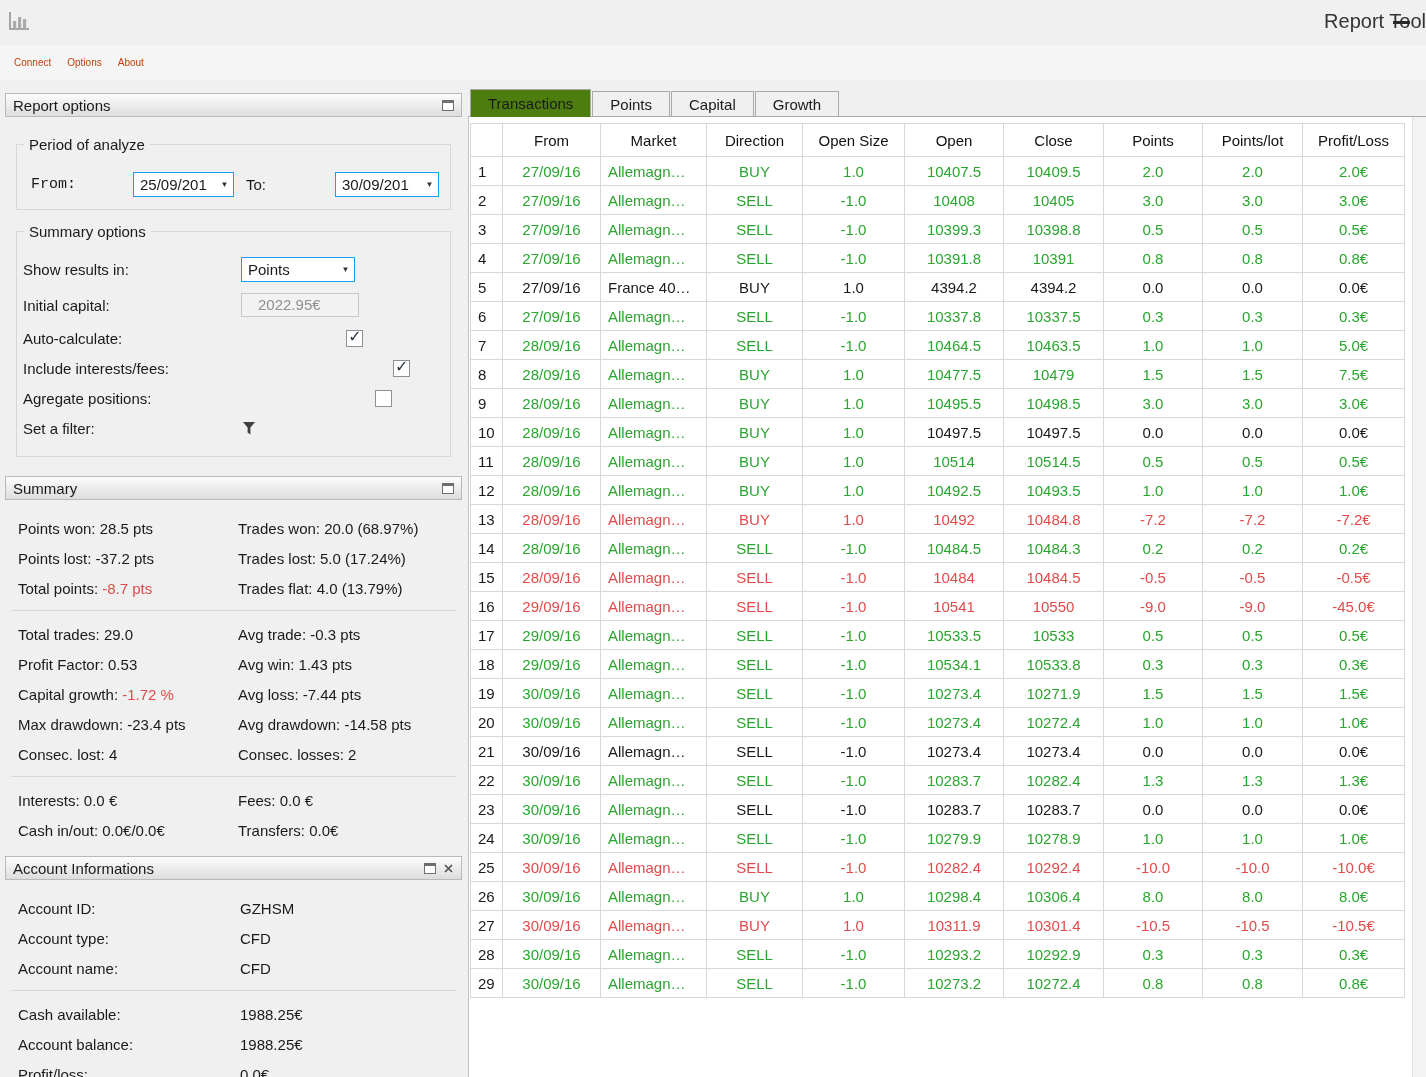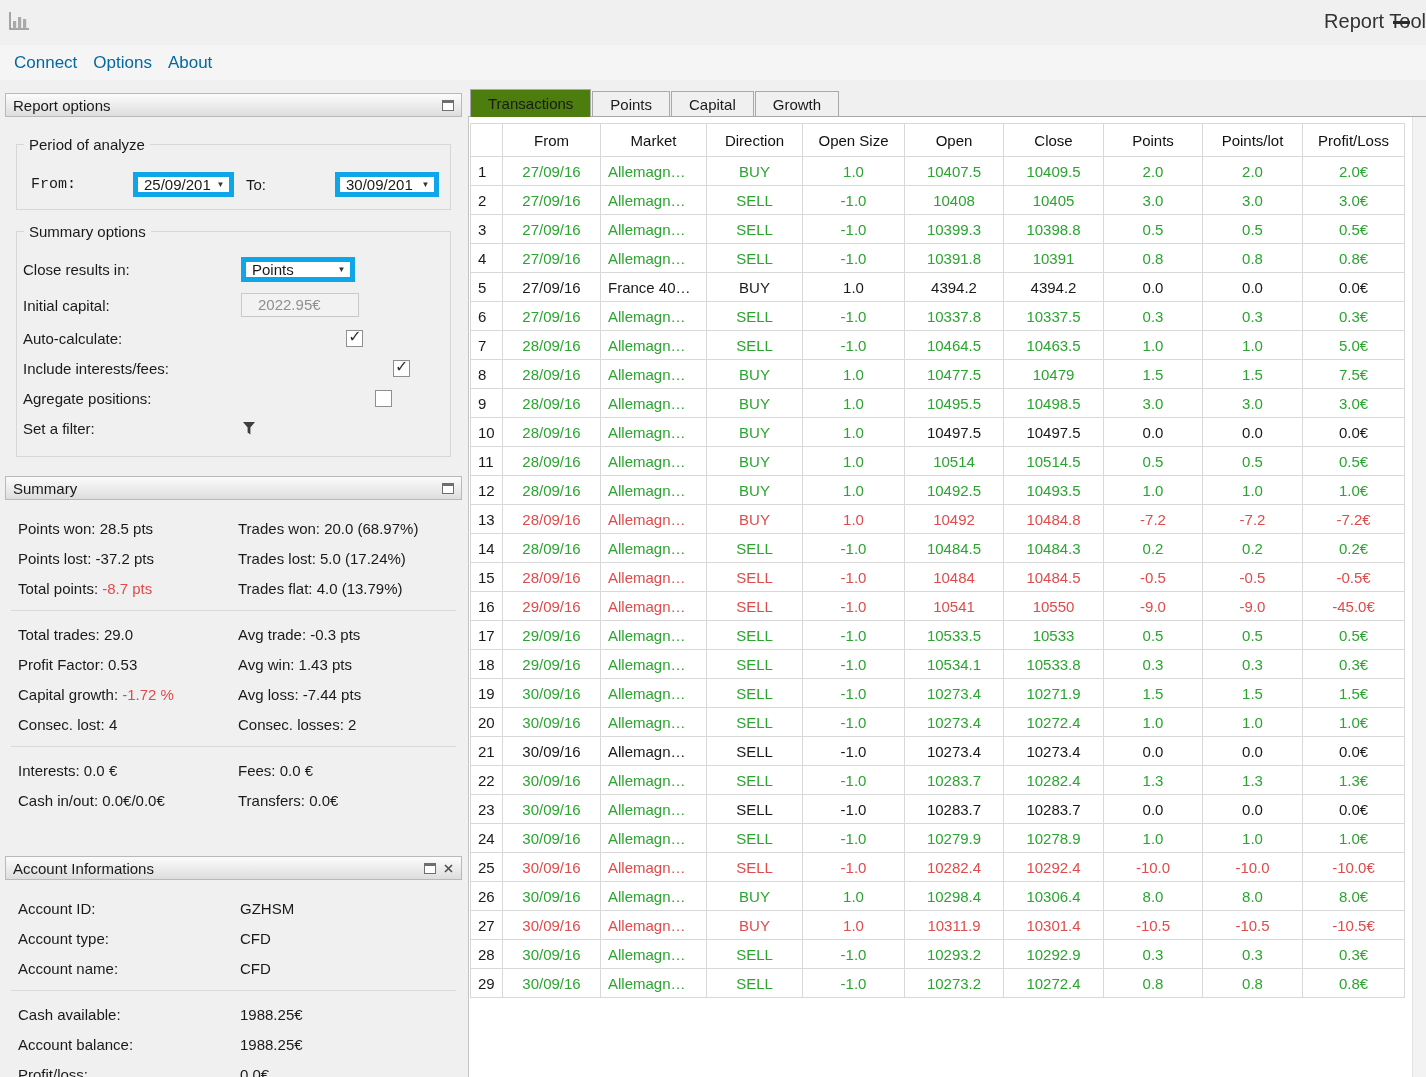--- a/index.html
+++ b/index.html
@@ -12,21 +12,21 @@
   .c-pos { color:var(--pos); } .c-neg { color:var(--neg); } .c-flat { color:var(--flat); }
 
   
   .titlebar { position:absolute; top:0; left:0; width:100%; height:45px; background:#f0f0f0; }
   .app-icon { position:absolute; left:8px; top:11px; }
   .win-title { position:absolute; left:16px; right:0; top:10px; text-align:right; font-size:20px; color:#333; }
   .min-btn { position:absolute; right:16px; top:21px; width:17px; height:3px; background:#2a2a2a; cursor:pointer; }
 
   
   .menubar { position:absolute; top:45px; left:0; right:0; height:35px; display:flex; align-items:center; padding-left:14px; gap:16px; background:#f5f5f5; }
-  .menu-item { font-size:17px; color:#0369a1; cursor:pointer; }
+  .menu-item { font-size:10px; color:#c2410c; cursor:pointer; }
 
   
   .panel { position:absolute; left:5px; width:457px; overflow:hidden; }
   #panel-report-options { top:93px; height:372px; }
   #panel-summary { top:476px; height:374px; }
   #panel-account { top:856px; height:221px; }
   .panel-caption { height:24px; background:linear-gradient(#fcfcfc,#dddddd); border:1px solid #b9b9b9; display:flex; align-items:center; padding:0 7px; color:#1a1a1a; }
   .cap-title { flex:1; }
   .cap-icon { margin-left:7px; display:inline-flex; cursor:pointer; }
   .panel-body { position:relative; }
@@ -41,21 +41,21 @@
   .to-label { left:229px; }
   .to-combo { position:absolute; left:318px; top:27px; width:104px; }
 
   .options-group { margin:21px 11px 0 11px; height:226px; padding-top:22px; }
   .opt-row { height:30px; position:relative; display:flex; align-items:center; padding-left:6px; }
   .opt-row:nth-child(1) { margin-bottom:6px; }
   .opt-row:nth-child(2) { margin-bottom:3px; }
   .opt-ctrl { position:absolute; left:224px; }
 
   
-  .combo { display:inline-flex; align-items:center; height:25px; background:#fff; border:5px solid #0ea5e9; cursor:pointer; }
+  .combo { display:inline-flex; align-items:center; height:25px; background:#fff; border:1px solid #0ea5e9; cursor:pointer; }
   .combo-text { padding-left:6px; flex:1; overflow:hidden; white-space:nowrap; }
   .combo-arrow { width:17px; text-align:center; font-size:8px; color:#333; flex:none; }
   .combo.opt-ctrl { width:114px; }
   .textbox { display:inline-block; width:118px; height:24px; line-height:22px; padding-left:16px; border:1px solid #c9c9c9; background:#f2f2f2; color:#8f8f8f; }
   .checkbox { width:17px; height:17px; border:1px solid #8f8f8f; background:#fff; display:inline-block; position:relative; cursor:pointer; }
   .checkmark { position:absolute; left:1px; top:-4px; font-size:16px; font-weight:bold; color:#24323f; }
   .filter-btn { display:inline-flex; cursor:pointer; }
 
   
   #summary-body { padding-top:13px; }
@@ -122,21 +122,21 @@
       <span class="p-label to-label">To:</span>
       <span class="combo to-combo">
         <span class="combo-text">30/09/201</span>
         <span class="combo-arrow">▼</span>
       </span>
     </div>
     <div class="groupbox options-group">
       <span class="gb-title">Summary options</span>
       <div id="option-rows">
           <div class="opt-row">
-            <span class="opt-label">Close results in:</span>
+            <span class="opt-label">Show results in:</span>
             <span class="combo opt-ctrl">
               <span class="combo-text">Points</span>
               <span class="combo-arrow">▼</span>
             </span>
           </div>
           <div class="opt-row">
             <span class="opt-label">Initial capital:</span>
             <span class="textbox opt-ctrl">2022.95€</span>
           </div>
           <div class="opt-row">
@@ -198,20 +198,24 @@
       </div>
       <div class="stat-row">
         <div class="stat-cell"><span class="stat-label">Profit Factor: </span><span class="stat-value c-flat">0.53</span></div>
         <div class="stat-cell"><span class="stat-label">Avg win: </span><span class="stat-value c-flat">1.43 pts</span></div>
       </div>
       <div class="stat-row">
         <div class="stat-cell"><span class="stat-label">Capital growth: </span><span class="stat-value c-neg">-1.72 %</span></div>
         <div class="stat-cell"><span class="stat-label">Avg loss: </span><span class="stat-value c-flat">-7.44 pts</span></div>
       </div>
       <div class="stat-row">
+        <div class="stat-cell"><span class="stat-label">Max drawdown: </span><span class="stat-value c-flat">-23.4 pts</span></div>
+        <div class="stat-cell"><span class="stat-label">Avg drawdown: </span><span class="stat-value c-flat">-14.58 pts</span></div>
+      </div>
+      <div class="stat-row">
         <div class="stat-cell"><span class="stat-label">Consec. lost: </span><span class="stat-value c-flat">4</span></div>
         <div class="stat-cell"><span class="stat-label">Consec. losses: </span><span class="stat-value c-flat">2</span></div>
       </div>
       <div class="sep"></div>
       <div class="stat-row">
         <div class="stat-cell"><span class="stat-label">Interests: </span><span class="stat-value c-flat">0.0 €</span></div>
         <div class="stat-cell"><span class="stat-label">Fees: </span><span class="stat-value c-flat">0.0 €</span></div>
       </div>
       <div class="stat-row">
         <div class="stat-cell"><span class="stat-label">Cash in/out: </span><span class="stat-value c-flat">0.0€/0.0€</span></div>

